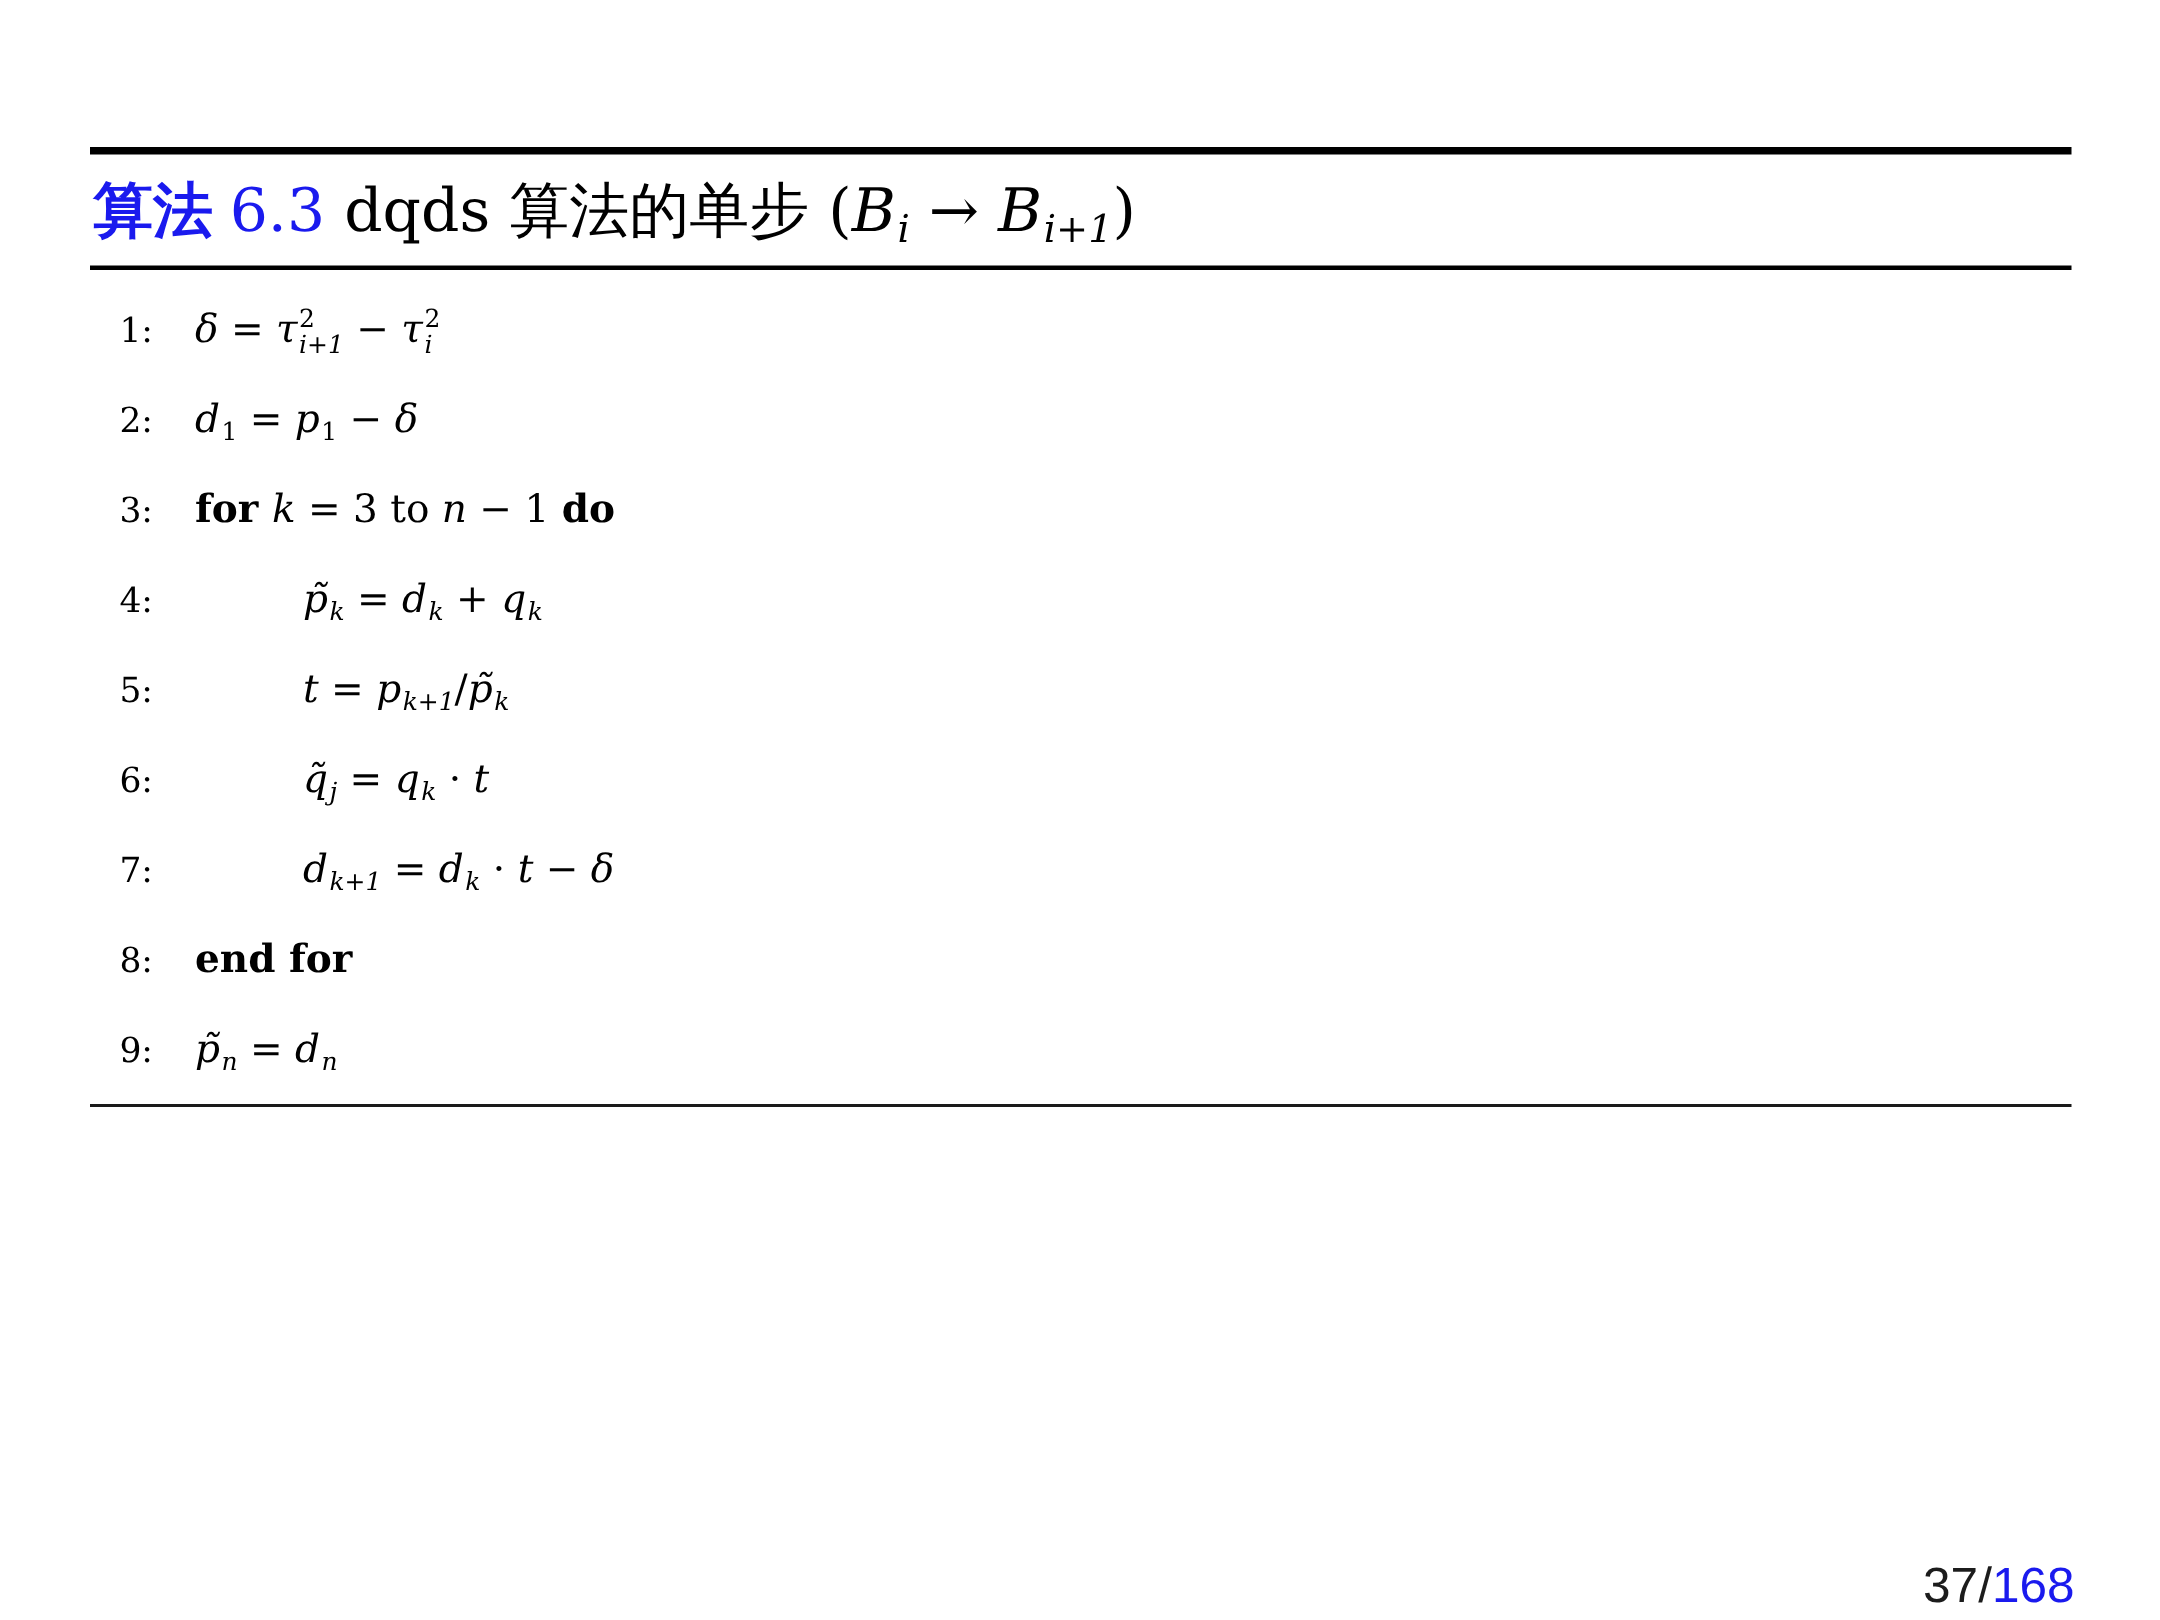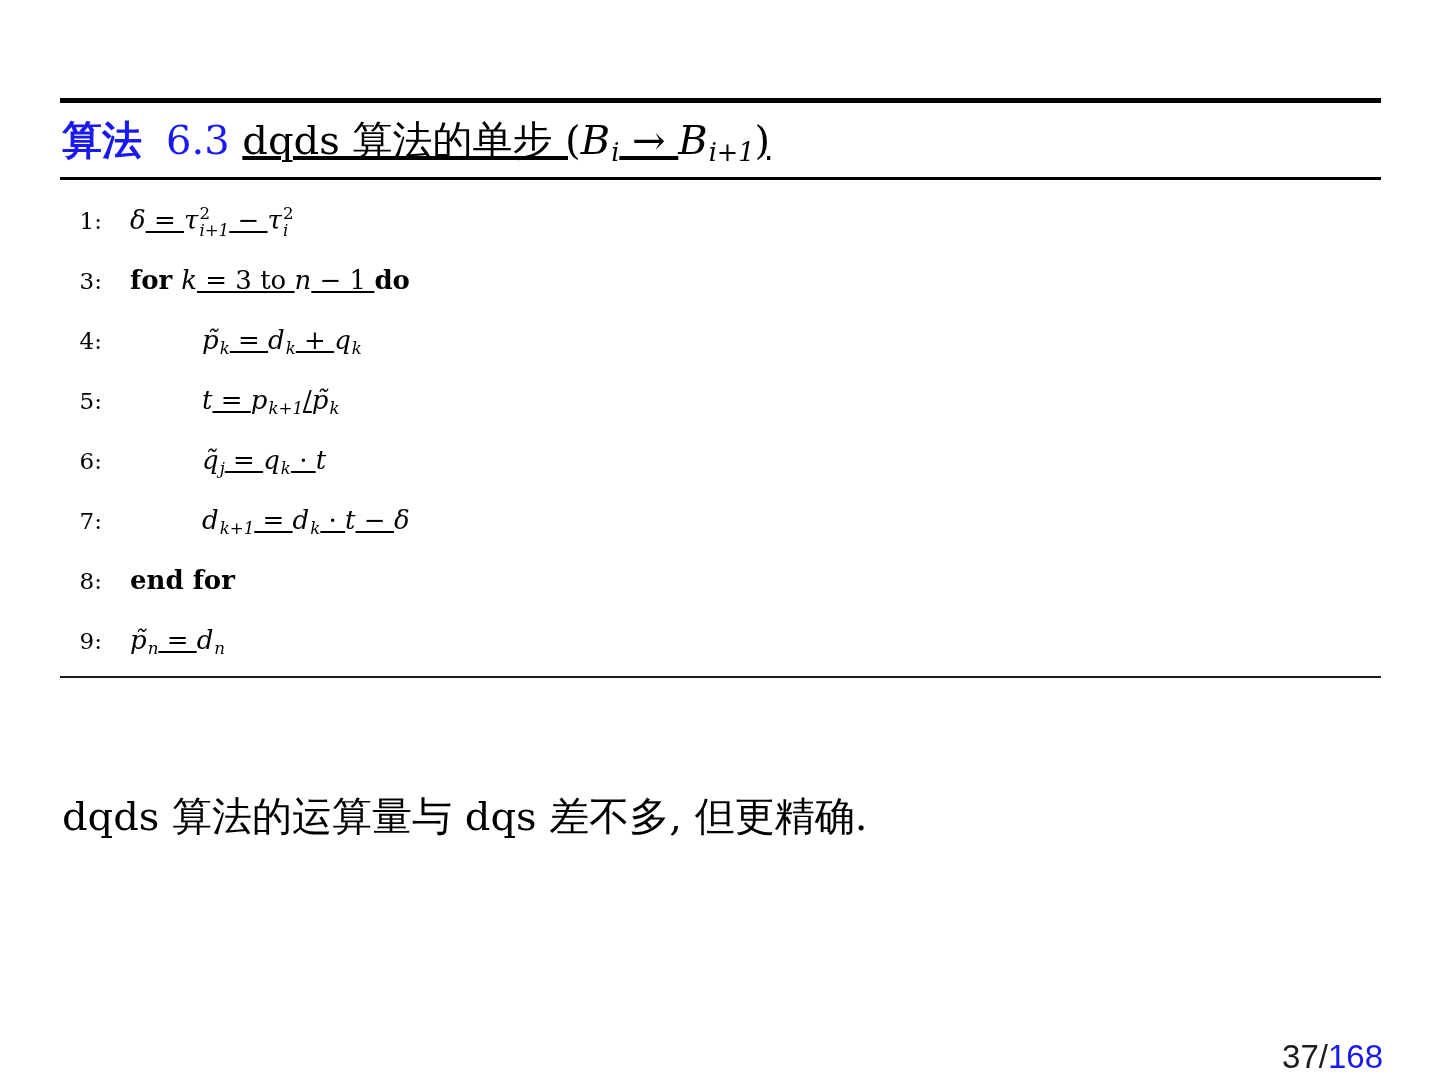--- a/index.html
+++ b/index.html
@@ -54,23 +54,23 @@
   .formula {
     display: inline-block;
     margin-left: 28px;
     font-size: 26px;
     line-height: 60px;
   }
   .indent1 .formula { margin-left: 100px; }
 
   
   .tk-i  { font-style: italic; }
-  .tk-r  { font-style: normal; text-decoration: underline; }
+  .tk-r  { font-style: normal; }
   .tk-b  { font-style: normal; font-weight: 700; }
-  .tk-bb { color: var(--accent); font-weight: 700; font-family: Liberation Mono, monospace; }
+  .tk-bb { color: var(--accent); font-weight: 700; font-family: Liberation Sans, sans-serif; }
   .tk-br { color: var(--accent); font-style: normal; }
 
   sub {
     font-size: 0.64em;
     vertical-align: baseline;
     position: relative;
     top: 0.3em;
     margin-left: 1px;
     line-height: 0;
   }
@@ -120,30 +120,30 @@
 <div class="slide">
 
   <div class="algo">
     <div class="rule rule-thick"></div>
     <div class="algo-title">
       <span><span class="tk-bb">算法 </span><span class="tk-br">6.3 </span><span class="tk-r">dqds 算法的单步 (</span><span class="tk-i">B</span><sub class="it">i</sub><span class="tk-r"> → </span><span class="tk-i">B</span><sub class="it">i+1</sub><span class="tk-r">)</span></span>
     </div>
     <div class="rule rule-mid"></div>
     <div class="algo-lines" id="algo-lines">
         <div class="algo-line"><span class="lineno">1:</span><span class="formula"><span class="tk-i">δ</span><span class="tk-r"> = </span><span class="tk-i">τ</span><span class="ss"><span class="ss-sup">2</span><span class="ss-sub">i+1</span></span><span class="tk-r"> − </span><span class="tk-i">τ</span><span class="ss"><span class="ss-sup">2</span><span class="ss-sub">i</span></span></span></div>
+        <div class="algo-line"><span class="lineno">2:</span><span class="formula"><span class="tk-i">d</span><sub class="up">1</sub><span class="tk-r"> = </span><span class="tk-i">p</span><sub class="up">1</sub><span class="tk-r"> − </span><span class="tk-i">δ</span></span></div>
         <div class="algo-line"><span class="lineno">3:</span><span class="formula"><span class="tk-b">for </span><span class="tk-i">k</span><span class="tk-r"> = 3 to </span><span class="tk-i">n</span><span class="tk-r"> − 1 </span><span class="tk-b">do</span></span></div>
         <div class="algo-line indent1"><span class="lineno">4:</span><span class="formula"><span class="tk-i">p̃</span><sub class="it">k</sub><span class="tk-r"> = </span><span class="tk-i">d</span><sub class="it">k</sub><span class="tk-r"> + </span><span class="tk-i">q</span><sub class="it">k</sub></span></div>
         <div class="algo-line indent1"><span class="lineno">5:</span><span class="formula"><span class="tk-i">t</span><span class="tk-r"> = </span><span class="tk-i">p</span><sub class="it">k+1</sub><span class="tk-r">/</span><span class="tk-i">p̃</span><sub class="it">k</sub></span></div>
         <div class="algo-line indent1"><span class="lineno">6:</span><span class="formula"><span class="tk-i">q̃</span><sub class="it">j</sub><span class="tk-r"> = </span><span class="tk-i">q</span><sub class="it">k</sub><span class="tk-r"> · </span><span class="tk-i">t</span></span></div>
         <div class="algo-line indent1"><span class="lineno">7:</span><span class="formula"><span class="tk-i">d</span><sub class="it">k+1</sub><span class="tk-r"> = </span><span class="tk-i">d</span><sub class="it">k</sub><span class="tk-r"> · </span><span class="tk-i">t</span><span class="tk-r"> − </span><span class="tk-i">δ</span></span></div>
         <div class="algo-line"><span class="lineno">8:</span><span class="formula"><span class="tk-b">end for</span></span></div>
         <div class="algo-line"><span class="lineno">9:</span><span class="formula"><span class="tk-i">p̃</span><sub class="it">n</sub><span class="tk-r"> = </span><span class="tk-i">d</span><sub class="it">n</sub></span></div>
       </div>
     <div class="rule rule-thin"></div>
   </div>
 
-  <p class="note">dqds 算法的运算量与 dqs 差不多, 但更精确.</p>
 
   <div class="pagenum">
     <span>37</span><span>/</span><span class="total">168</span>
   </div>
 
 </div>
 
 </body></html>

